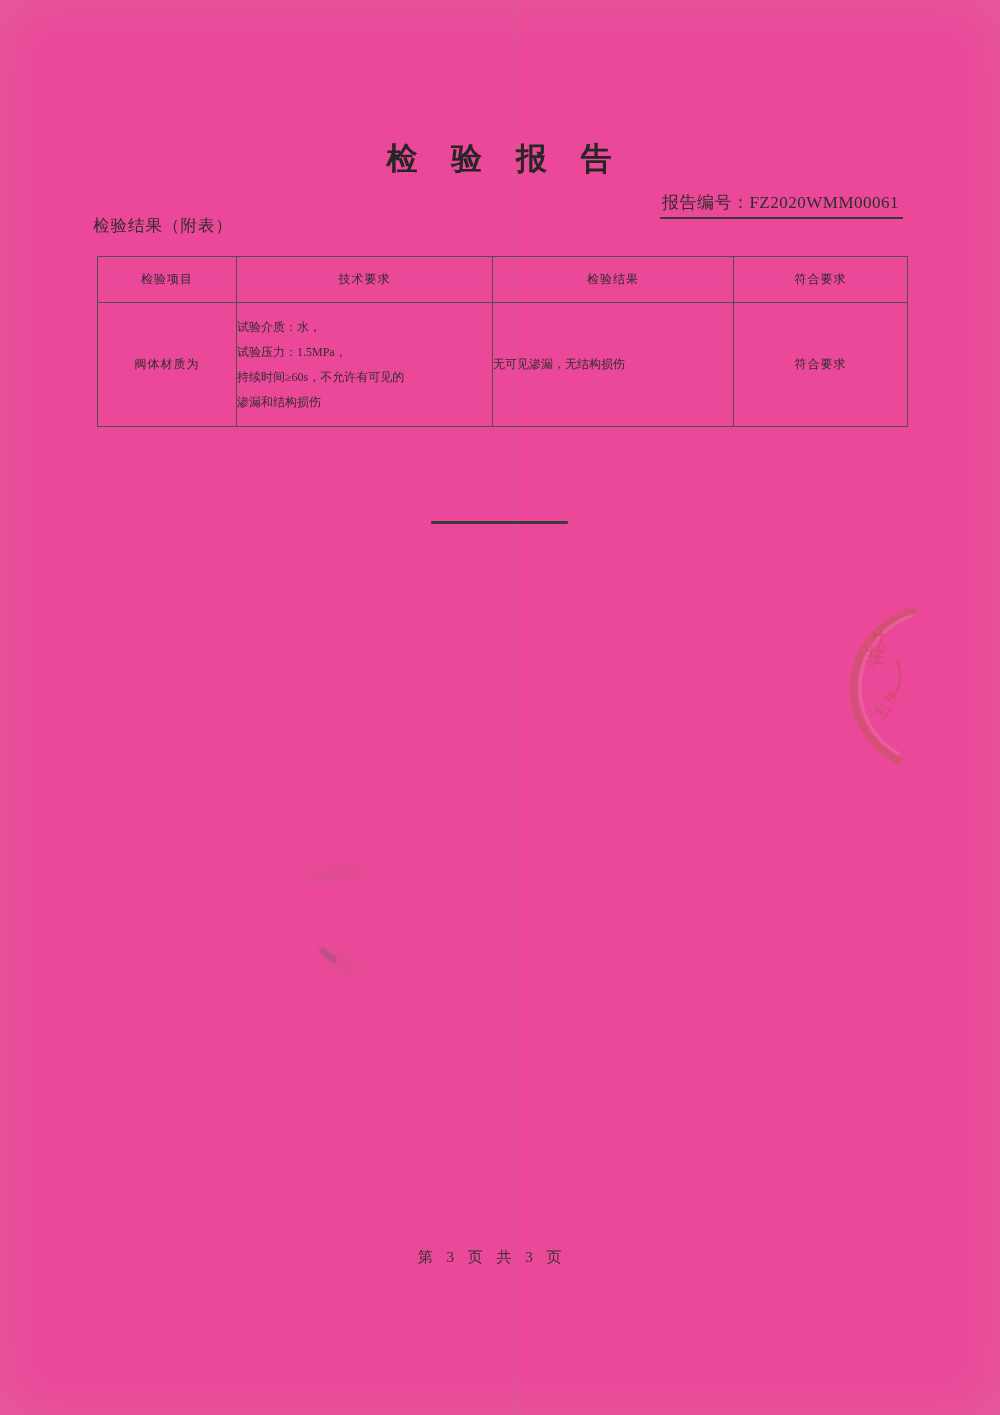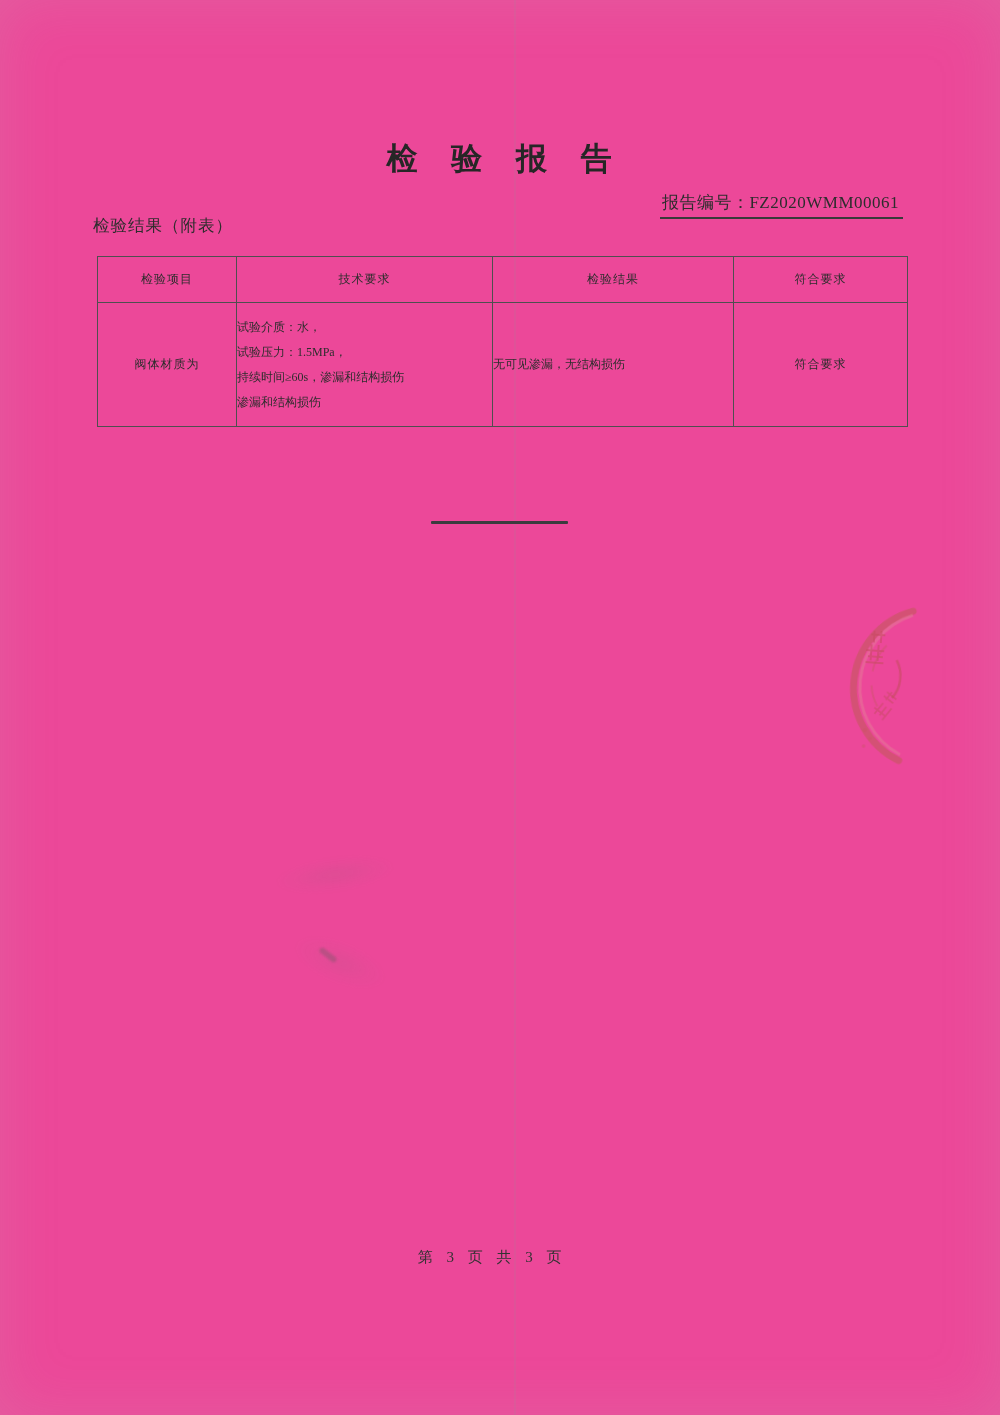--- a/index.html
+++ b/index.html
@@ -137,21 +137,21 @@
       <th class="c1">检验项目</th>
       <th class="c2">技术要求</th>
       <th class="c3">检验结果</th>
       <th class="c4">符合要求</th>
     </tr>
     <tr class="row-shell">
       <td class="c1">阀体材质为</td>
       <td class="req-cell">
         <div>试验介质：水，</div>
         <div>试验压力：1.5MPa，</div>
-        <div>持续时间≥60s，渗漏和结构损伤</div>
+        <div>持续时间≥60s，不允许有可见的</div>
         <div>渗漏和结构损伤</div>
       </td>
       <td class="result-cell">无可见渗漏，无结构损伤</td>
       <td class="eval-cell">符合要求</td>
     </tr>
   </tbody>
     </table>
 
   <div class="end-line"></div>
 

